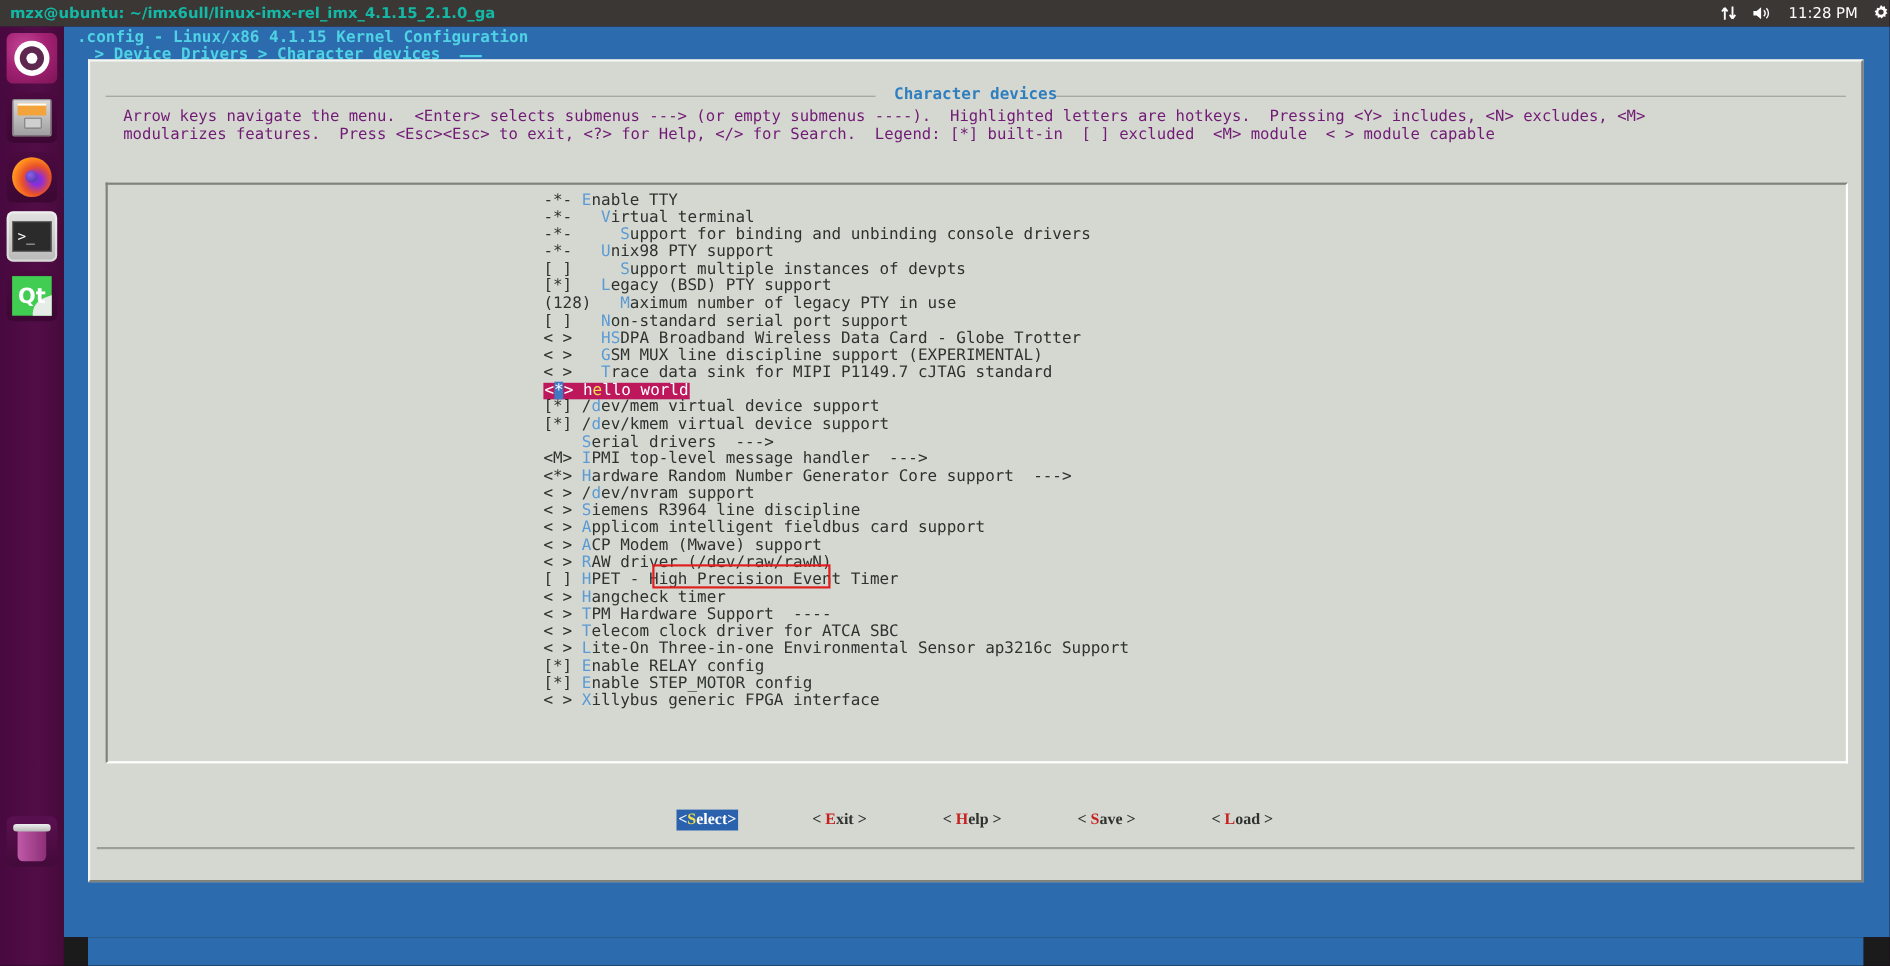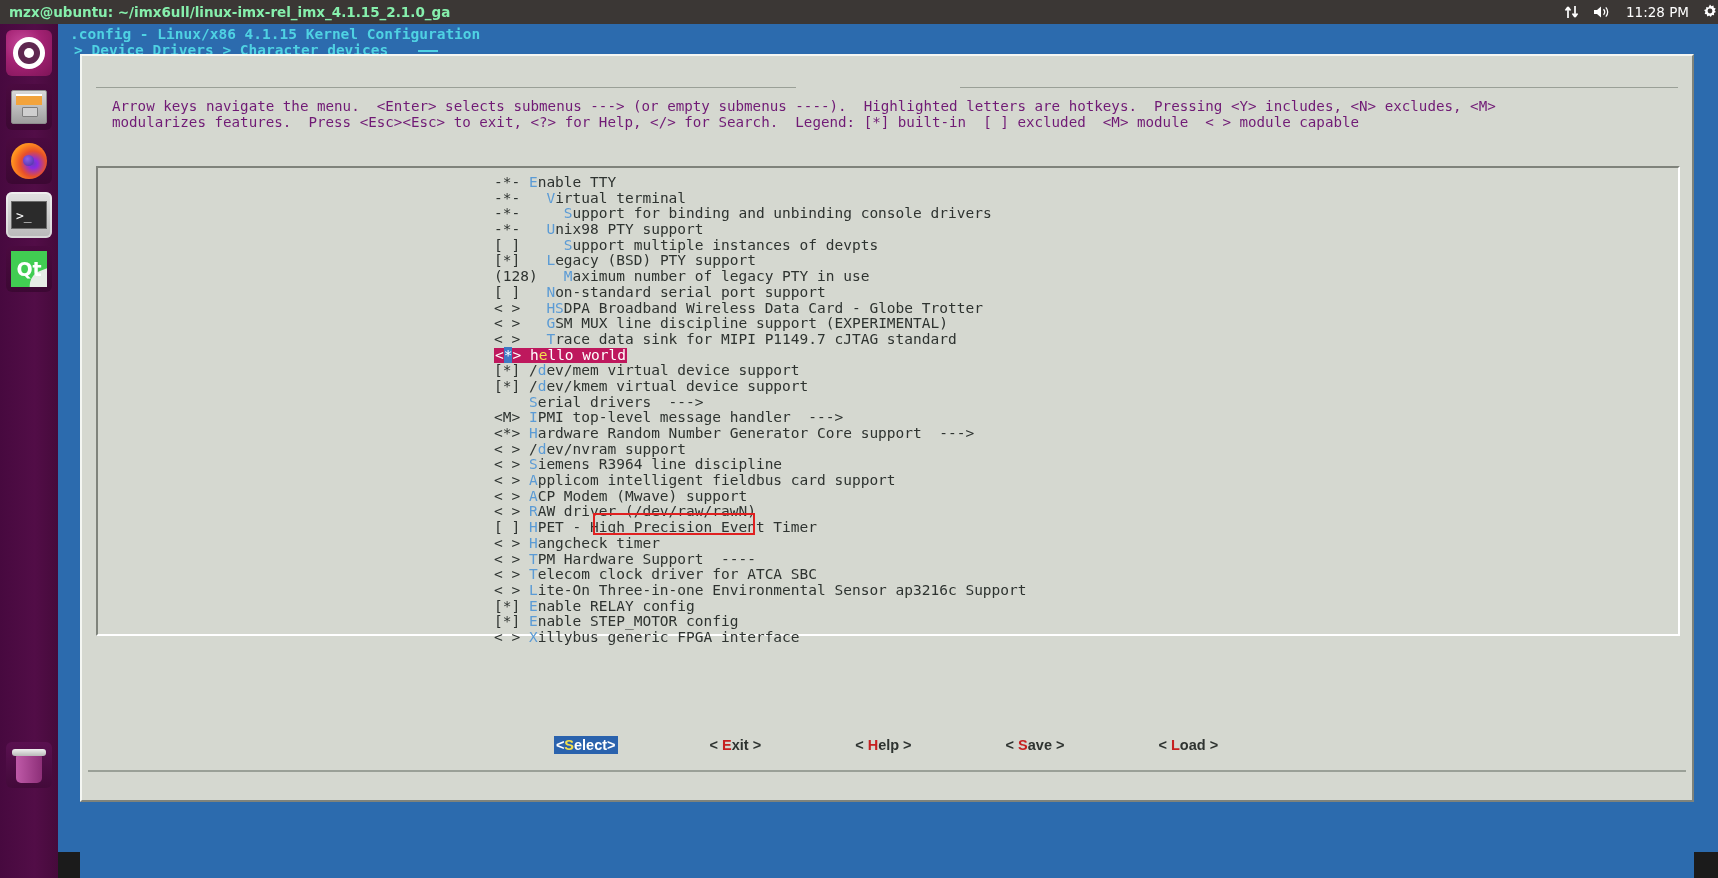--- a/index.html
+++ b/index.html
@@ -27,21 +27,21 @@
     position: absolute;
     left: 0; top: 0;
     width: 1718px;
     height: 24px;
     background: #3b3735;
     display: flex;
     align-items: center;
     z-index: 40;
   }
   #panel-title {
-    color: #86efac;
+    color: #14b8a6;
     font-family: "DejaVu Sans", sans-serif;
     font-size: 13.5px;
     font-weight: bold;
     margin-left: 9px;
     white-space: nowrap;
   }
   #panel-tray {
     margin-left: auto;
     display: flex;
     align-items: center;
@@ -256,21 +256,21 @@
   .mc-head {
     position: absolute;
     color: #4fd2e3;
     font-family: "DejaVu Sans Mono", monospace;
     font-size: 14.5px;
     white-space: pre;
     font-weight: bold;
     letter-spacing: 0px;
   }
   #mc-title  { left: 12px; top: 2px; }
-  #mc-crumb  { left: 16px; top: 18px; }
+  #mc-crumb  { left: 28px; top: 18px; }
   #mc-crumb-rule {
     position: absolute;
     left: 360px; top: 26px;
     width: 20px; height: 2px;
     background: #4fd2e3;
   }
 
   
   #mc-dialog {
     position: absolute;
@@ -315,21 +315,21 @@
     line-height: 16px;
     white-space: pre;
   }
 
   
   #mc-menu-box {
     position: absolute;
     left: 14px;
     top: 110px;
     width: 1584px;
-    height: 470px;
+    height: 528px;
     border-top: 2px solid #7f837b;
     border-left: 2px solid #7f837b;
     border-right: 2px solid #ffffff;
     border-bottom: 2px solid #ffffff;
     background: #d5d8d0;
     box-sizing: border-box;
   }
   #mc-menu-list {
     position: absolute;
     left: 396px;
@@ -369,22 +369,22 @@
     z-index: 5;
   }
 
   
   #mc-buttons {
     position: absolute;
     left: 0; right: 0;
     top: 680px;
     display: flex;
     justify-content: center;
-    gap: 90px;
-    font-family: Liberation Sans, sans-serif;
+    gap: 65px;
+    font-family: Liberation Serif, serif;
     font-size: 14.5px;
     font-weight: bold;
     white-space: pre;
   }
   .mc-btn { color: #2e3330; padding: 1px 2px; }
   .mc-btn .bhot { color: #c62020; }
   .mc-btn.active {
     background: #2a62ad;
     color: #ffffff;
   }
@@ -458,20 +458,21 @@
   <div id="term-window">
 
     <div class="mc-head" id="mc-title">.config - Linux/x86 4.1.15 Kernel Configuration</div>
     <div class="mc-head" id="mc-crumb">&gt; Device Drivers &gt; Character devices</div>
     <div id="mc-crumb-rule"></div>
 
     <div id="mc-dialog">
 
       <div id="dlg-rule-left" class="dlg-rule"></div>
       <div id="dlg-rule-right" class="dlg-rule"></div>
+      <div id="mc-dialog-title">Character devices</div>
 
       <div id="mc-instructions"><span>Arrow keys navigate the menu.  &lt;Enter&gt; selects submenus ---&gt; (or empty submenus ----).  Highlighted letters are hotkeys.  Pressing &lt;Y&gt; includes, &lt;N&gt; excludes, &lt;M&gt;</span>
 <span>modularizes features.  Press &lt;Esc&gt;&lt;Esc&gt; to exit, &lt;?&gt; for Help, &lt;/&gt; for Search.  Legend: [*] built-in  [ ] excluded  &lt;M&gt; module  &lt; &gt; module capable</span></div>
 
       <div id="mc-menu-box">
         <div id="mc-menu-list"><div class="mc-row"><span class="flag">-*- </span><span class="hot">E</span><span class="txt">nable TTY</span></div><div class="mc-row"><span class="flag">-*-   </span><span class="hot">V</span><span class="txt">irtual terminal</span></div><div class="mc-row"><span class="flag">-*-     </span><span class="hot">S</span><span class="txt">upport for binding and unbinding console drivers</span></div><div class="mc-row"><span class="flag">-*-   </span><span class="hot">U</span><span class="txt">nix98 PTY support</span></div><div class="mc-row"><span class="flag">[ ]     </span><span class="hot">S</span><span class="txt">upport multiple instances of devpts</span></div><div class="mc-row"><span class="flag">[*]   </span><span class="hot">L</span><span class="txt">egacy (BSD) PTY support</span></div><div class="mc-row"><span class="flag">(128)   </span><span class="hot">M</span><span class="txt">aximum number of legacy PTY in use</span></div><div class="mc-row"><span class="flag">[ ]   </span><span class="hot">N</span><span class="txt">on-standard serial port support</span></div><div class="mc-row"><span class="flag">&lt; &gt;   </span><span class="hot">HS</span><span class="txt">DPA Broadband Wireless Data Card - Globe Trotter</span></div><div class="mc-row"><span class="flag">&lt; &gt;   </span><span class="hot">G</span><span class="txt">SM MUX line discipline support (EXPERIMENTAL)</span></div><div class="mc-row"><span class="flag">&lt; &gt;   </span><span class="hot">T</span><span class="txt">race data sink for MIPI P1149.7 cJTAG standard</span></div><div style="height: 15.7px;"><div class="mc-row selected"><span class="flag">&lt;</span><span class="star">*</span><span class="flag">&gt; </span><span class="txt">h</span><span class="hot">e</span><span class="txt">llo world</span></div></div><div class="mc-row"><span class="flag">[*] </span><span class="txt">/</span><span class="hot">d</span><span class="txt">ev/mem virtual device support</span></div><div class="mc-row"><span class="flag">[*] </span><span class="txt">/</span><span class="hot">d</span><span class="txt">ev/kmem virtual device support</span></div><div class="mc-row"><span class="flag">    </span><span class="hot">S</span><span class="txt">erial drivers  ---&gt;</span></div><div class="mc-row"><span class="flag">&lt;M&gt; </span><span class="hot">I</span><span class="txt">PMI top-level message handler  ---&gt;</span></div><div class="mc-row"><span class="flag">&lt;*&gt; </span><span class="hot">H</span><span class="txt">ardware Random Number Generator Core support  ---&gt;</span></div><div class="mc-row"><span class="flag">&lt; &gt; </span><span class="txt">/</span><span class="hot">d</span><span class="txt">ev/nvram support</span></div><div class="mc-row"><span class="flag">&lt; &gt; </span><span class="hot">S</span><span class="txt">iemens R3964 line discipline</span></div><div class="mc-row"><span class="flag">&lt; &gt; </span><span class="hot">A</span><span class="txt">pplicom intelligent fieldbus card support</span></div><div class="mc-row"><span class="flag">&lt; &gt; </span><span class="hot">A</span><span class="txt">CP Modem (Mwave) support</span></div><div class="mc-row"><span class="flag">&lt; &gt; </span><span class="hot">R</span><span class="txt">AW driver (/dev/raw/rawN)</span></div><div class="mc-row"><span class="flag">[ ] </span><span class="hot">H</span><span class="txt">PET - High Precision Event Timer</span></div><div class="mc-row"><span class="flag">&lt; &gt; </span><span class="hot">H</span><span class="txt">angcheck timer</span></div><div class="mc-row"><span class="flag">&lt; &gt; </span><span class="hot">T</span><span class="txt">PM Hardware Support  ----</span></div><div class="mc-row"><span class="flag">&lt; &gt; </span><span class="hot">T</span><span class="txt">elecom clock driver for ATCA SBC</span></div><div class="mc-row"><span class="flag">&lt; &gt; </span><span class="hot">L</span><span class="txt">ite-On Three-in-one Environmental Sensor ap3216c Support</span></div><div class="mc-row"><span class="flag">[*] </span><span class="hot">E</span><span class="txt">nable RELAY config</span></div><div class="mc-row"><span class="flag">[*] </span><span class="hot">E</span><span class="txt">nable STEP_MOTOR config</span></div><div class="mc-row"><span class="flag">&lt; &gt; </span><span class="hot">X</span><span class="txt">illybus generic FPGA interface</span></div></div>
         <div id="sel-highlight-box"></div>
       </div>
 
       <div id="mc-buttons"><span class="mc-btn active"><span>&lt;</span><span class="bhot">S</span><span>elect</span><span>&gt;</span></span><span class="mc-btn"><span>&lt; </span><span class="bhot">E</span><span>xit</span><span> &gt;</span></span><span class="mc-btn"><span>&lt; </span><span class="bhot">H</span><span>elp</span><span> &gt;</span></span><span class="mc-btn"><span>&lt; </span><span class="bhot">S</span><span>ave</span><span> &gt;</span></span><span class="mc-btn"><span>&lt; </span><span class="bhot">L</span><span>oad</span><span> &gt;</span></span></div>

